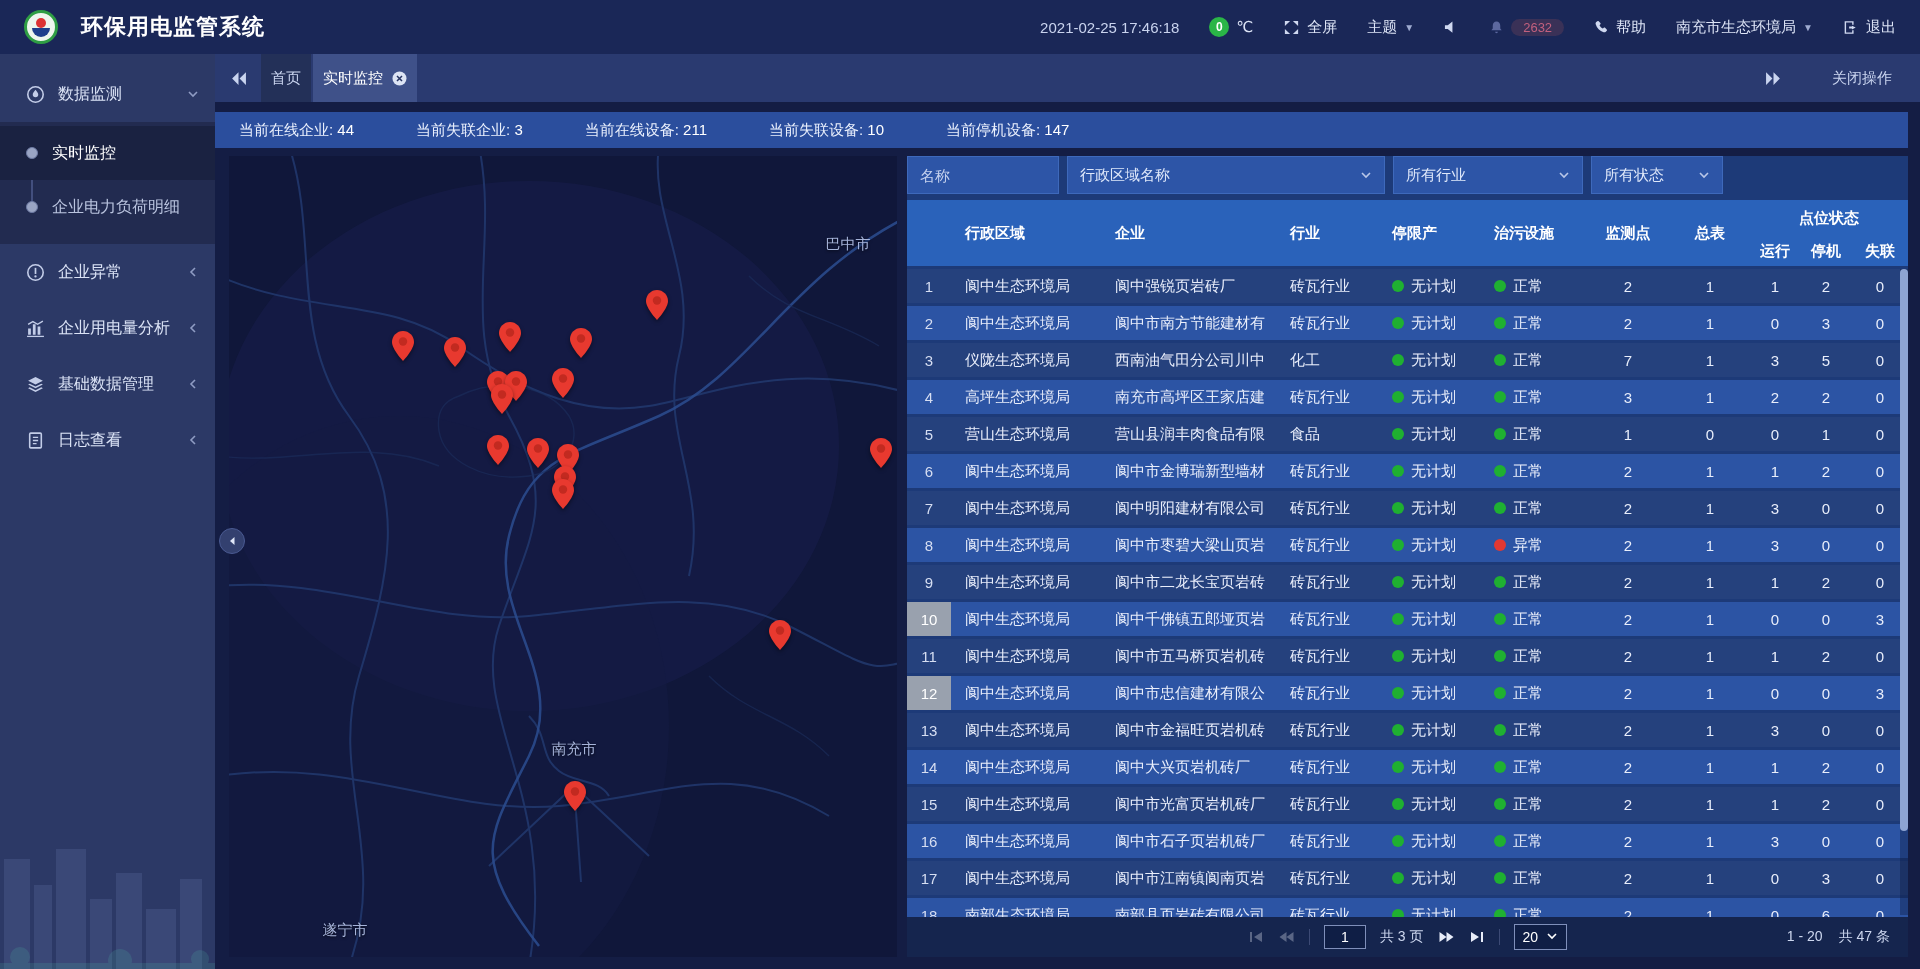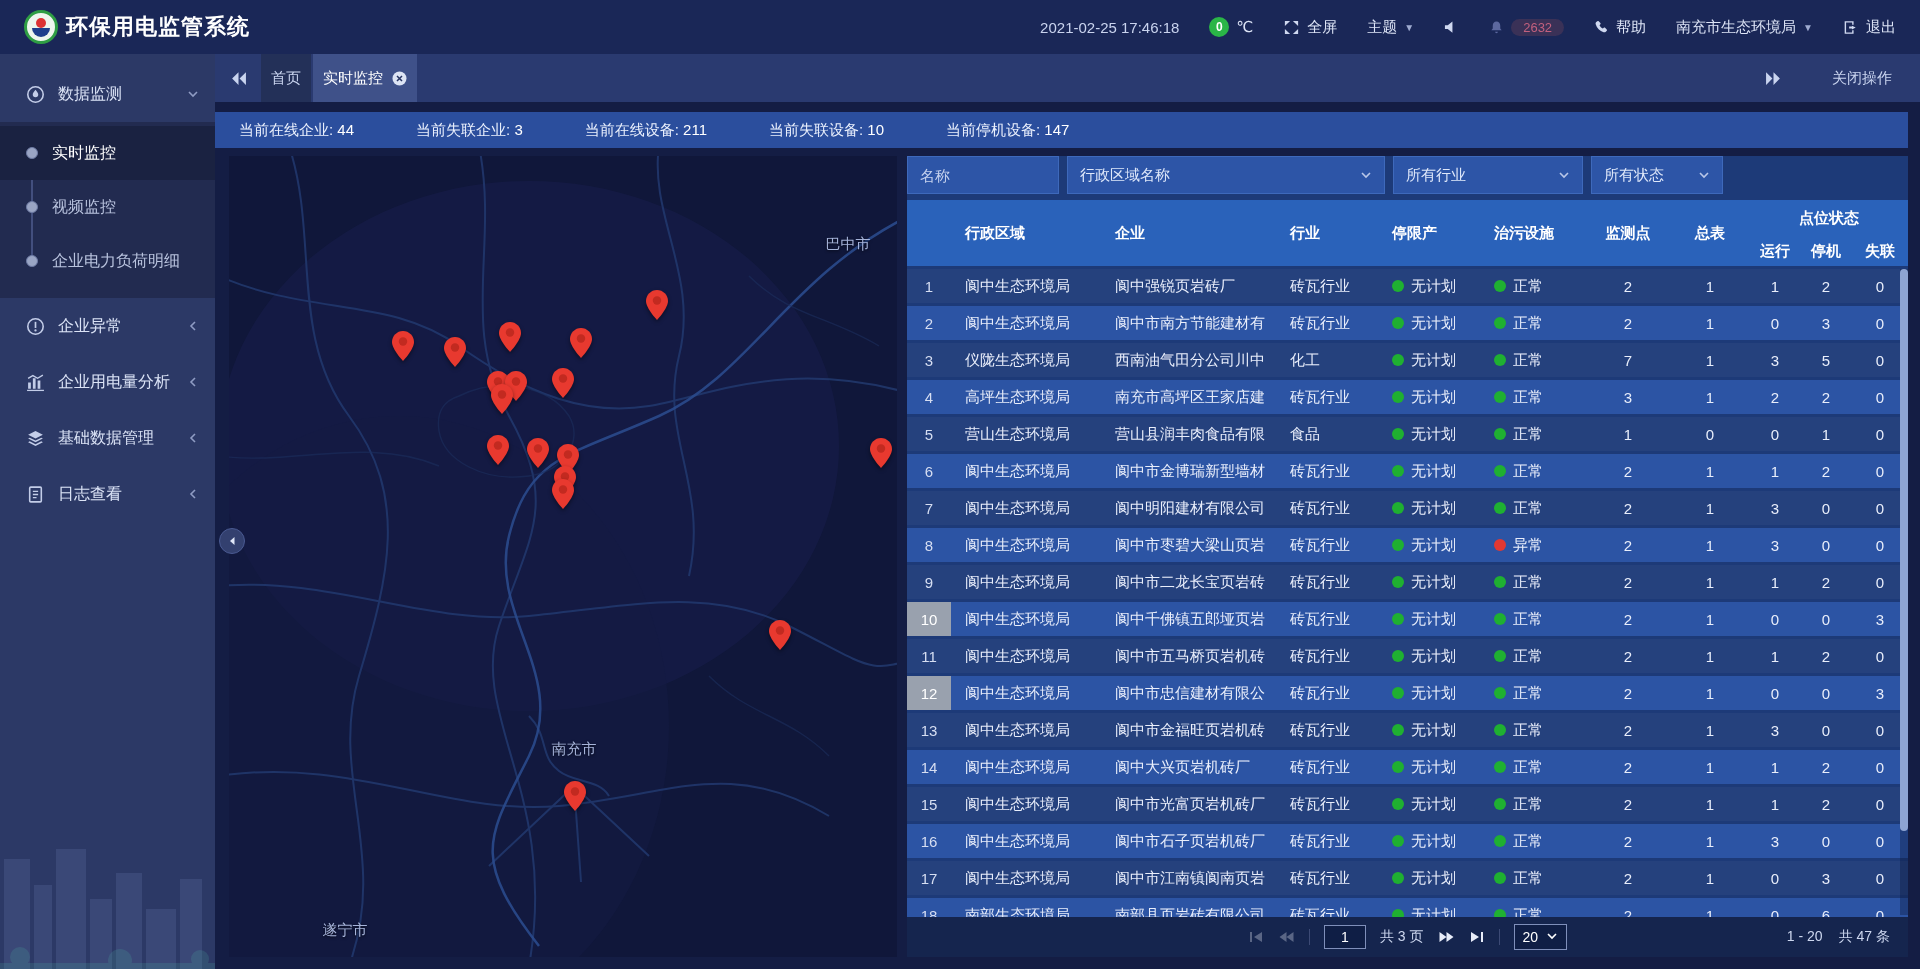--- a/index.html
+++ b/index.html
@@ -6,21 +6,21 @@
     background:#141d44;font-family:"Liberation Sans","DejaVu Sans",sans-serif;}
   .app{display:flex;flex-direction:column;width:100%;height:100%;}
 
   
   .app-header{flex:0 0 54px;background:#1a2757;display:flex;align-items:center;
     padding:0 24px;color:#dde4f6;}
   .logo{width:34px;height:34px;border-radius:50%;background:#eef6ee;border:3px solid #2f9e44;
     position:relative;flex:0 0 34px;box-sizing:border-box;}
   .logo::before{content:"";position:absolute;left:9px;top:5px;width:10px;height:10px;border-radius:50%;background:#d33;}
   .logo::after{content:"";position:absolute;left:5px;bottom:4px;width:18px;height:9px;border-radius:0 0 10px 10px;background:#1f3f8c;}
-  .app-title{font-size:22px;font-weight:bold;color:#fff;margin-left:8px;letter-spacing:1px;}
+  .app-title{font-size:22px;font-weight:bold;color:#fff;margin-left:23px;letter-spacing:1px;}
   .hright{margin-left:auto;display:flex;align-items:center;font-size:15px;}
   .hgrp{display:flex;align-items:center;gap:7px;margin-left:30px;cursor:default;}
   .hgrp.click{cursor:pointer;}
   .datetime{color:#c9d3ee;margin-left:0;}
   .temp-badge{width:20px;height:20px;border-radius:50%;background:#2ab547;color:#fff;
     font-size:12px;font-weight:bold;display:flex;align-items:center;justify-content:center;}
   .bell-pill{background:#3a3157;border-radius:10px;padding:1px 12px;color:#c2607e;font-size:13px;}
   .icon{display:inline-flex;align-items:center;justify-content:center;color:#cfd8f0;}
   .caret{font-size:10px;color:#9fabd0;}
 
@@ -202,24 +202,20 @@
             </span>
           </div>
           <div class="submenu">
             <div class="vline"></div>
             <div class="sub-item active">
               <span class="dot9"></span>
               <span>实时监控</span>
             </div>
             <div class="sub-item">
               <span class="dot9"></span>
-              <span>视频监控</span>
-            </div>
-            <div class="sub-item">
-              <span class="dot9"></span>
               <span>企业电力负荷明细</span>
             </div>
           </div>
           <div class="side-group">
             <span class="s-icon">
               <svg width="19" height="19" viewBox="0 0 18 18">
                 <circle cx="9" cy="9" r="7.3" fill="none" stroke="currentColor" stroke-width="1.5"></circle>
                 <rect x="8.2" y="4.6" width="1.6" height="5.8" fill="currentColor"></rect>
                 <circle cx="9" cy="12.7" r="1.1" fill="currentColor"></circle>
               </svg>

